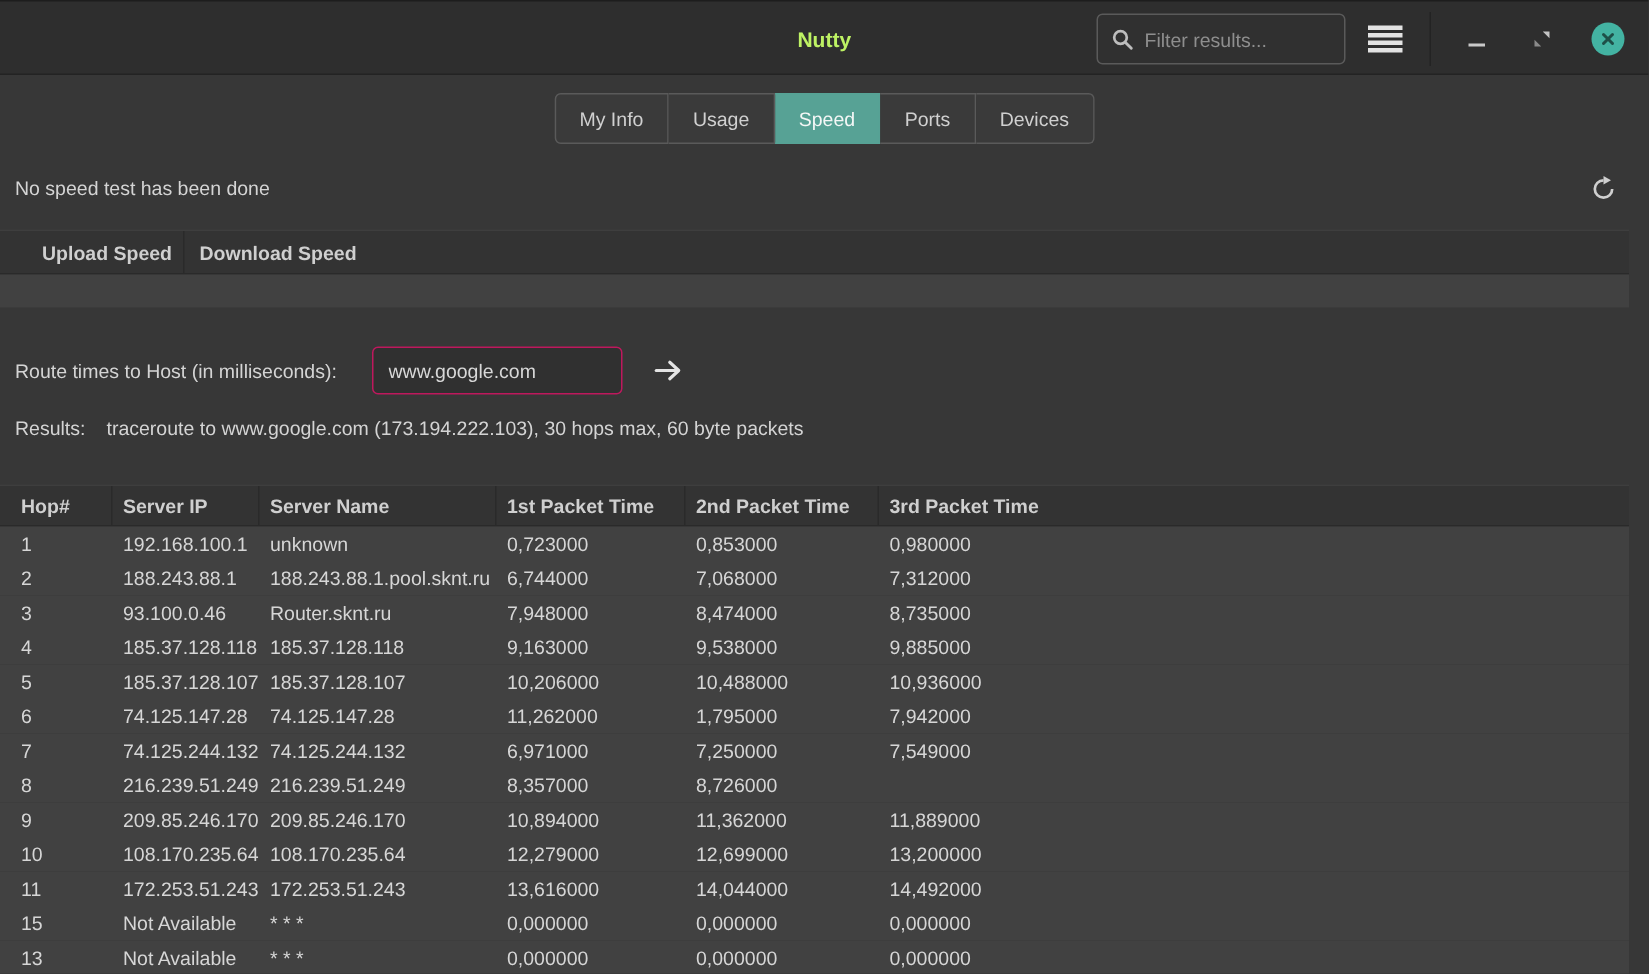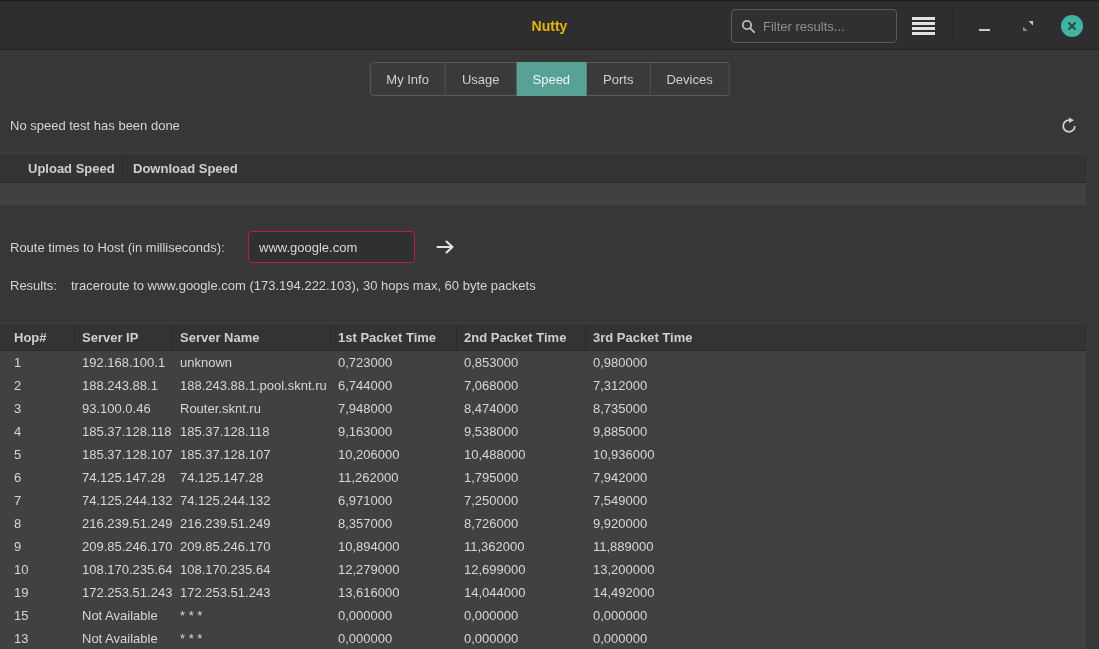--- a/index.html
+++ b/index.html
@@ -15,21 +15,21 @@
   
   .headerbar {
     position:absolute; top:0; left:0; width:1099px; height:50px;
     background:#2e2e2e;
     border-top:1px solid #1d1d1d;
     border-bottom:1px solid #232323;
   }
   .hb-title {
     position:absolute; top:0; left:0; width:100%; height:50px;
     display:flex; align-items:center; justify-content:center;
-    font-weight:bold; font-size:14px; color:#eab308;
+    font-weight:bold; font-size:14px; color:#bef264;
     pointer-events:none;
   }
   .hb-right {
     position:absolute; top:0; right:0; height:50px;
     display:flex; align-items:center; gap:8px; padding-right:9px;
   }
   .search-entry {
     width:166px; height:34px;
     background:#303030;
     border:1px solid #5a5a5a;
@@ -262,40 +262,39 @@
         <div class="td">6,971000</div>
         <div class="td">7,250000</div>
         <div class="td">7,549000</div>
       </div>
       <div class="tr">
         <div class="td">8</div>
         <div class="td">216.239.51.249</div>
         <div class="td">216.239.51.249</div>
         <div class="td">8,357000</div>
         <div class="td">8,726000</div>
-        <div class="td">9,920000</div>
       </div>
       <div class="tr">
         <div class="td">9</div>
         <div class="td">209.85.246.170</div>
         <div class="td">209.85.246.170</div>
         <div class="td">10,894000</div>
         <div class="td">11,362000</div>
         <div class="td">11,889000</div>
       </div>
       <div class="tr">
         <div class="td">10</div>
         <div class="td">108.170.235.64</div>
         <div class="td">108.170.235.64</div>
         <div class="td">12,279000</div>
         <div class="td">12,699000</div>
         <div class="td">13,200000</div>
       </div>
       <div class="tr">
-        <div class="td">19</div>
+        <div class="td">11</div>
         <div class="td">172.253.51.243</div>
         <div class="td">172.253.51.243</div>
         <div class="td">13,616000</div>
         <div class="td">14,044000</div>
         <div class="td">14,492000</div>
       </div>
       <div class="tr">
         <div class="td">15</div>
         <div class="td">Not Available</div>
         <div class="td">* * *</div>

